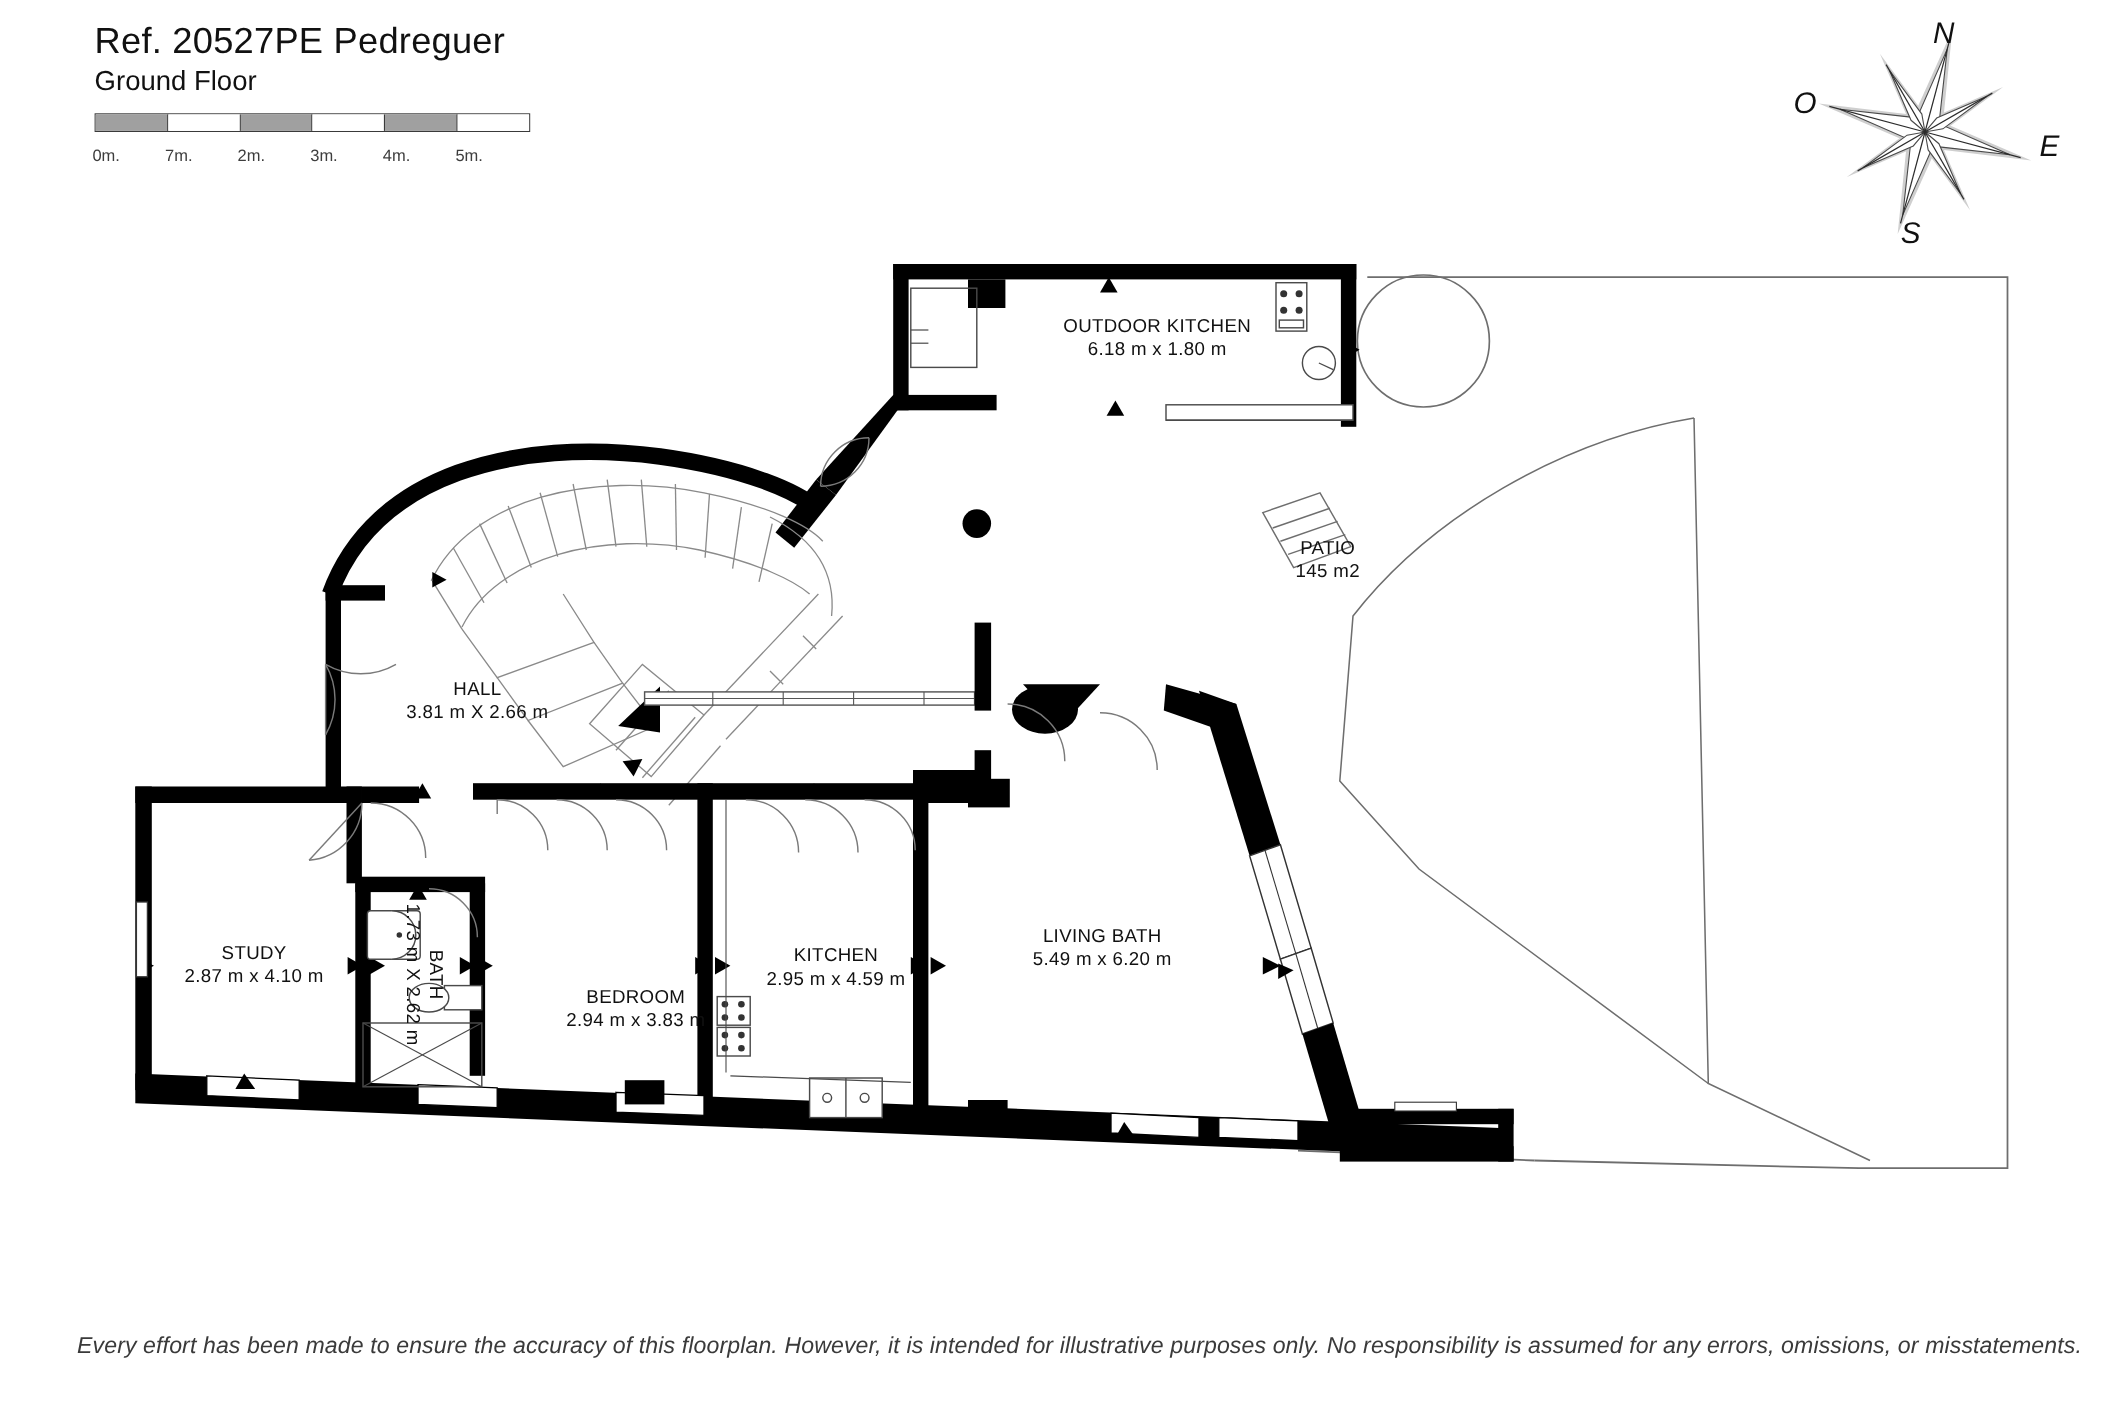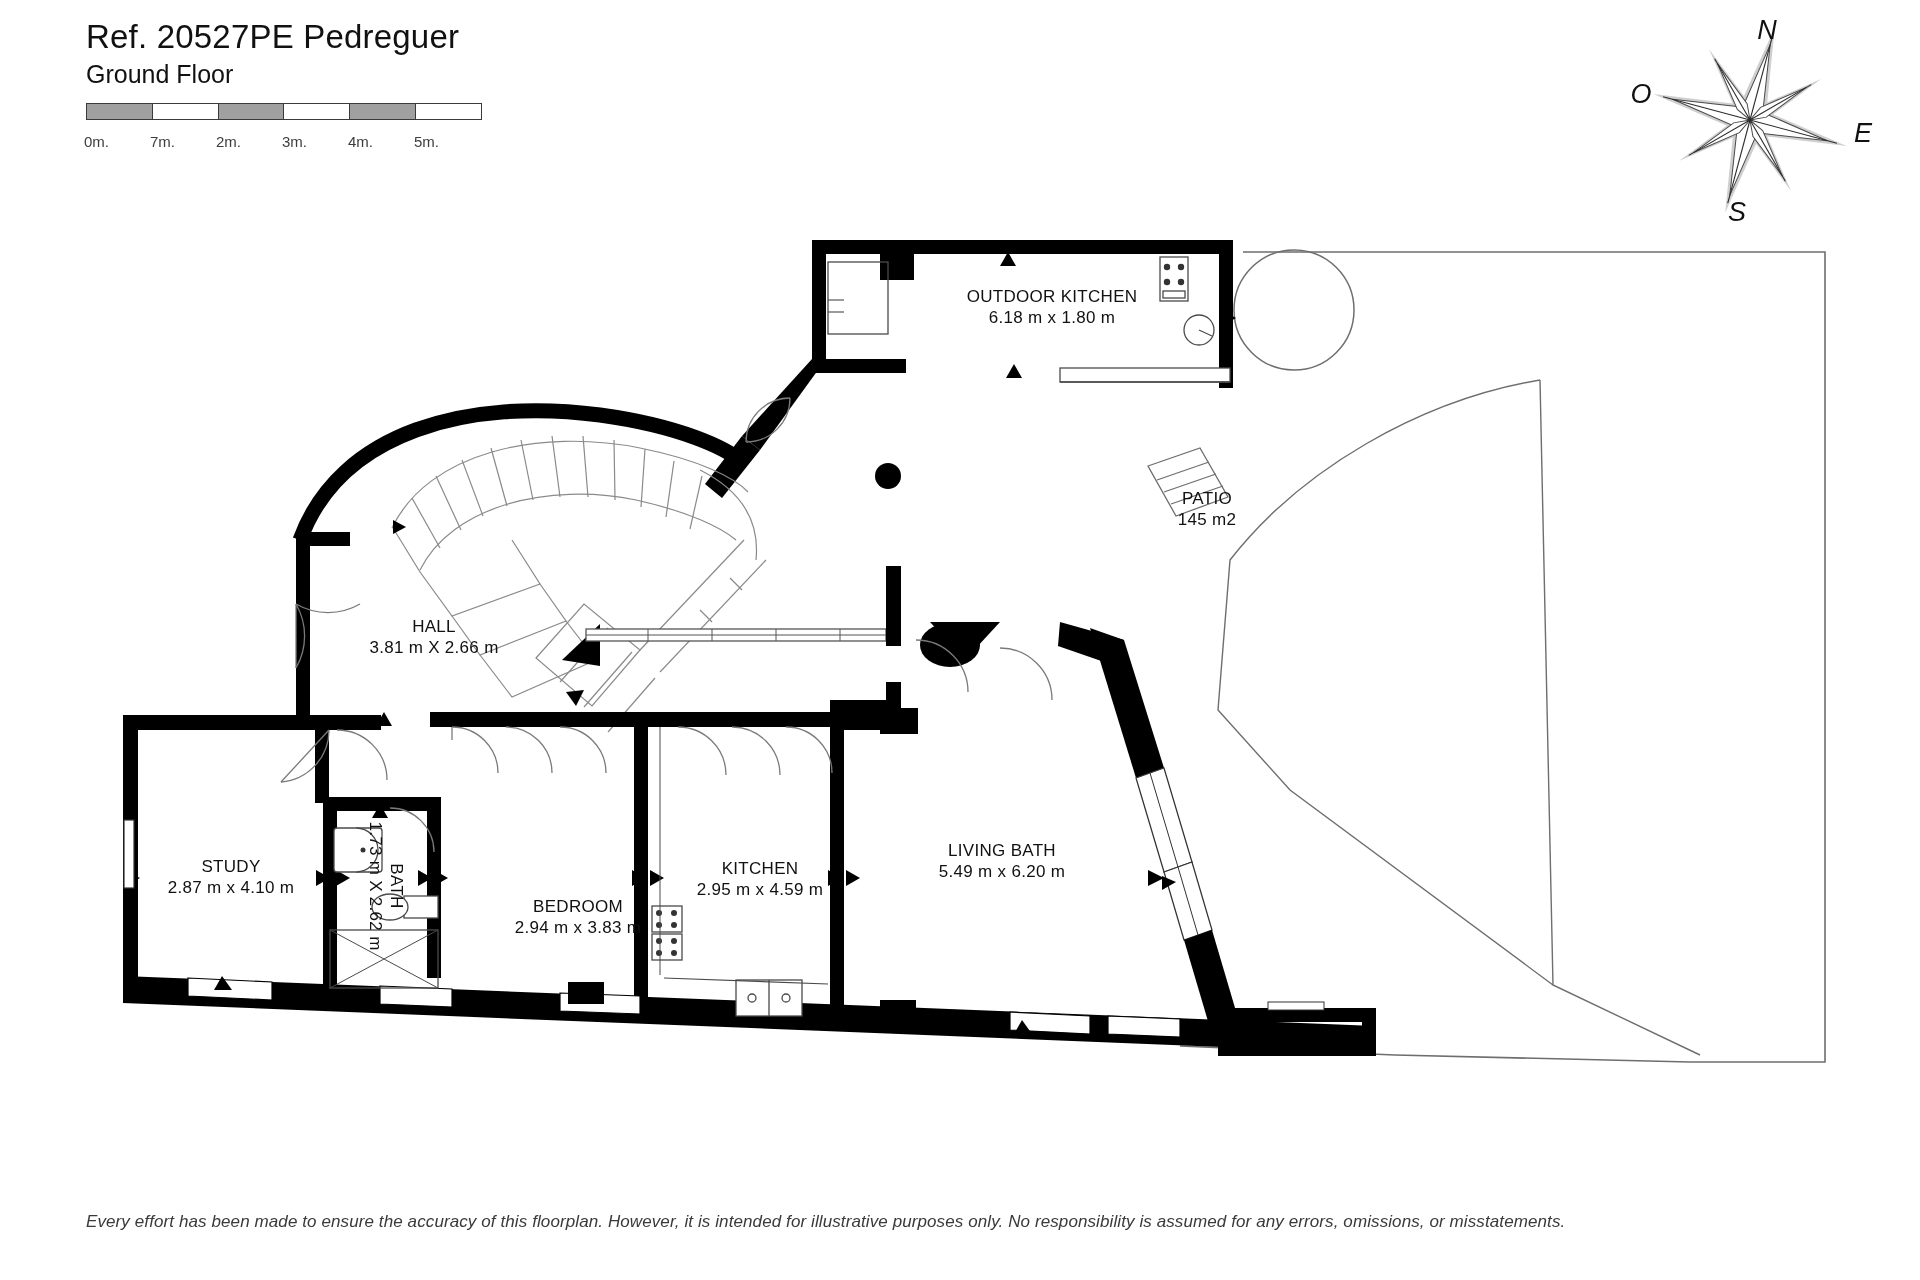--- a/index.html
+++ b/index.html
@@ -103,23 +103,23 @@
   }
   .room-label .rl-name { display: block; }
   .room-label .rl-dims { display: block; }
   .room-label.vertical {
     transform: translate(-50%, -50%) rotate(90deg);
   }
 
   
   #disclaimer {
     position: absolute;
-    left: 86px;
+    left: 70px;
     top: 1212px;
-    font-size: 17px;
+    font-size: 21px;
     font-style: italic;
     color: #3a3a3a;
     white-space: nowrap;
     letter-spacing: 0.1px;
   }
 </style>
 </head>
 <body>
 
 <div id="header">

